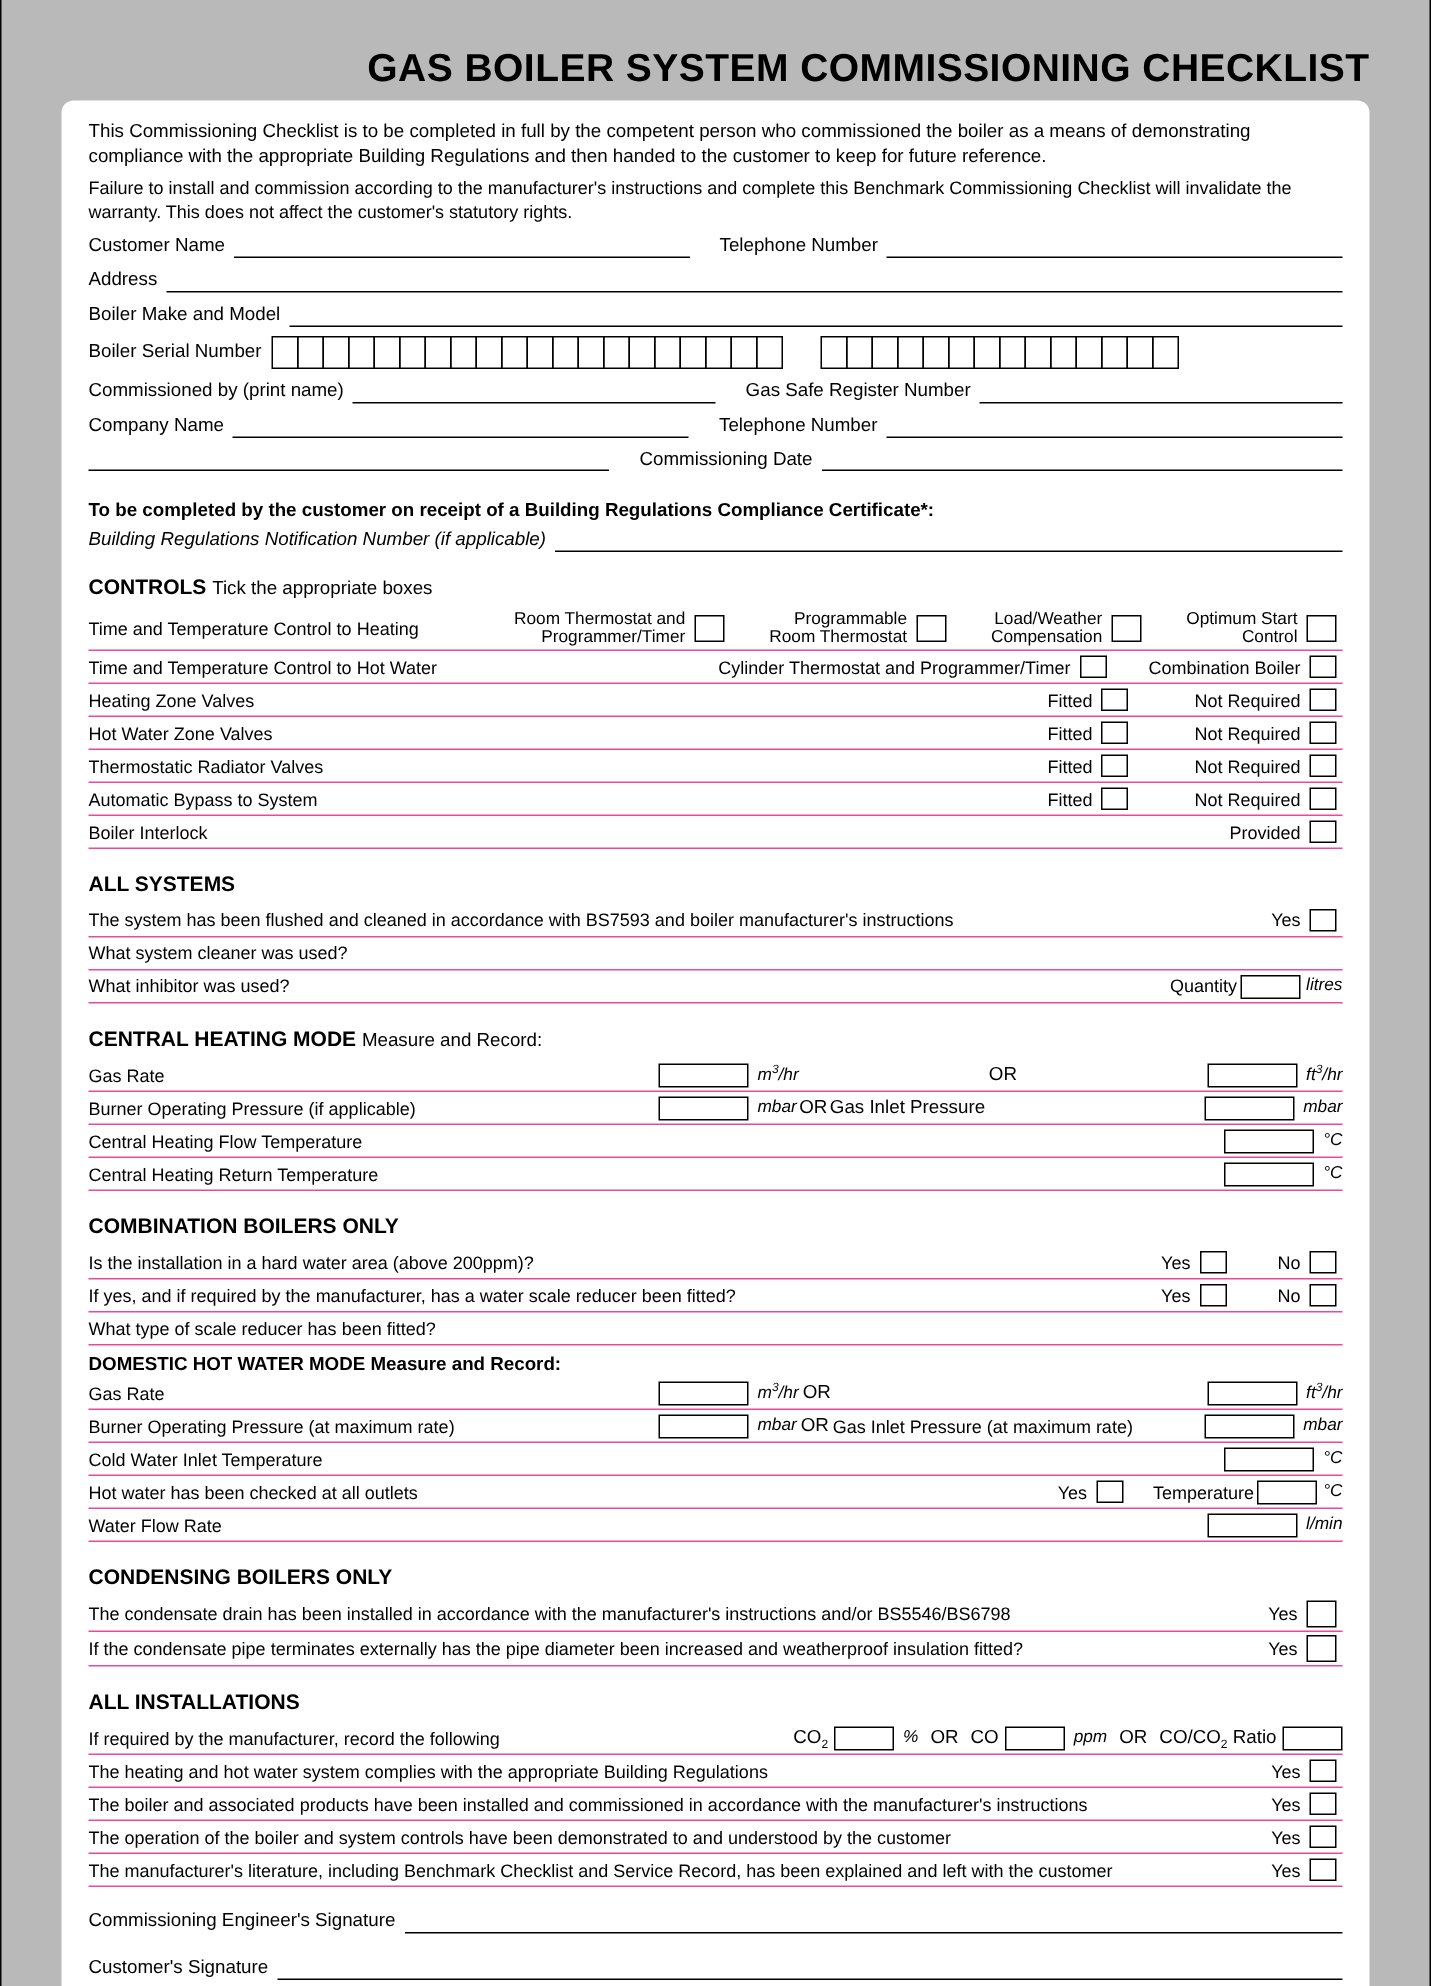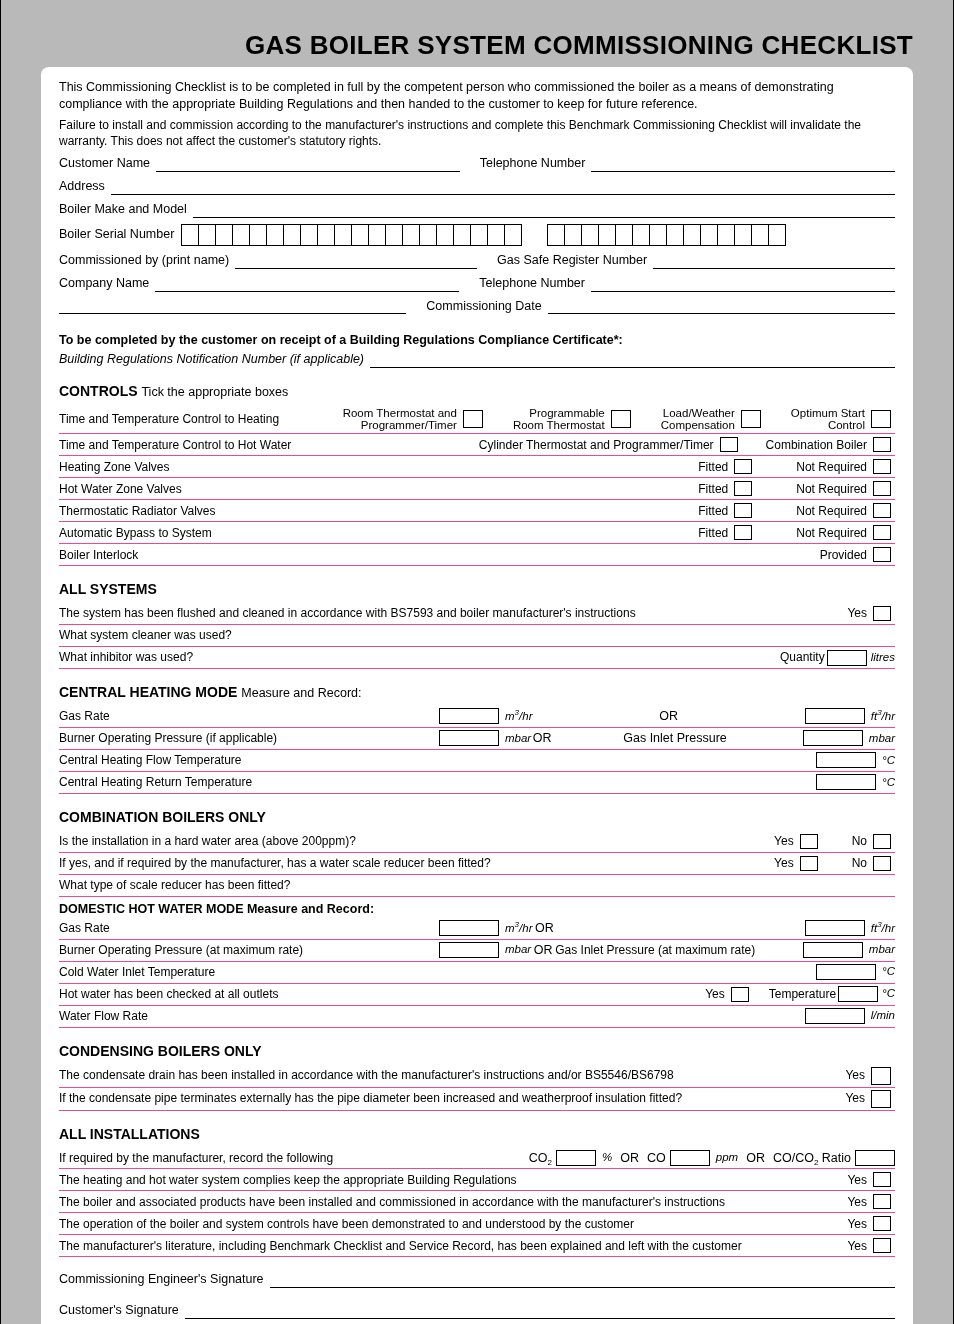--- a/index.html
+++ b/index.html
@@ -260,21 +260,21 @@
           <span class="unit">ft<sup>3</sup>/hr</span>
         </span>
     </div>
     <div class="row">
       <span class="narrow" style="width:380px">Burner Operating Pressure (if applicable)</span>
       <span class="eq">
           <span class="ibox w60"></span>
           <span class="unit">mbar</span>
         </span>
       <span style="width:22px;text-align:center">OR</span>
-      <span class="grow" style="text-align:center;padding-right:6px">Gas Inlet Pressure</span>
+      <span class="grow" style="text-align:left;padding-right:6px">Gas Inlet Pressure</span>
       <span class="eq">
           <span class="ibox w60"></span>
           <span class="unit">mbar</span>
         </span>
     </div>
     <div class="row">
       <span class="grow narrow">Central Heating Flow Temperature</span>
       <span class="eq">
           <span class="ibox w60"></span>
           <span class="unit">°C</span>
@@ -408,21 +408,21 @@
         </span>
       <span style="width:8px"></span>
         <span>OR</span>
         <span style="width:8px"></span>
       <span class="eq">
           <span>CO/CO<sub>2</sub> Ratio</span>
           <span class="ibox w40"></span>
         </span>
     </div>
     <div class="row">
-      <span class="grow narrow">The heating and hot water system complies keep the appropriate Building Regulations</span>
+      <span class="grow narrow">The heating and hot water system complies with the appropriate Building Regulations</span>
       <span class="optpair">
           <span class="optlbl">Yes</span>
           <span class="ck"></span>
         </span>
     </div>
     <div class="row">
       <span class="grow narrow">The boiler and associated products have been installed and commissioned in accordance with the manufacturer's instructions</span>
       <span class="optpair">
           <span class="optlbl">Yes</span>
           <span class="ck"></span>

